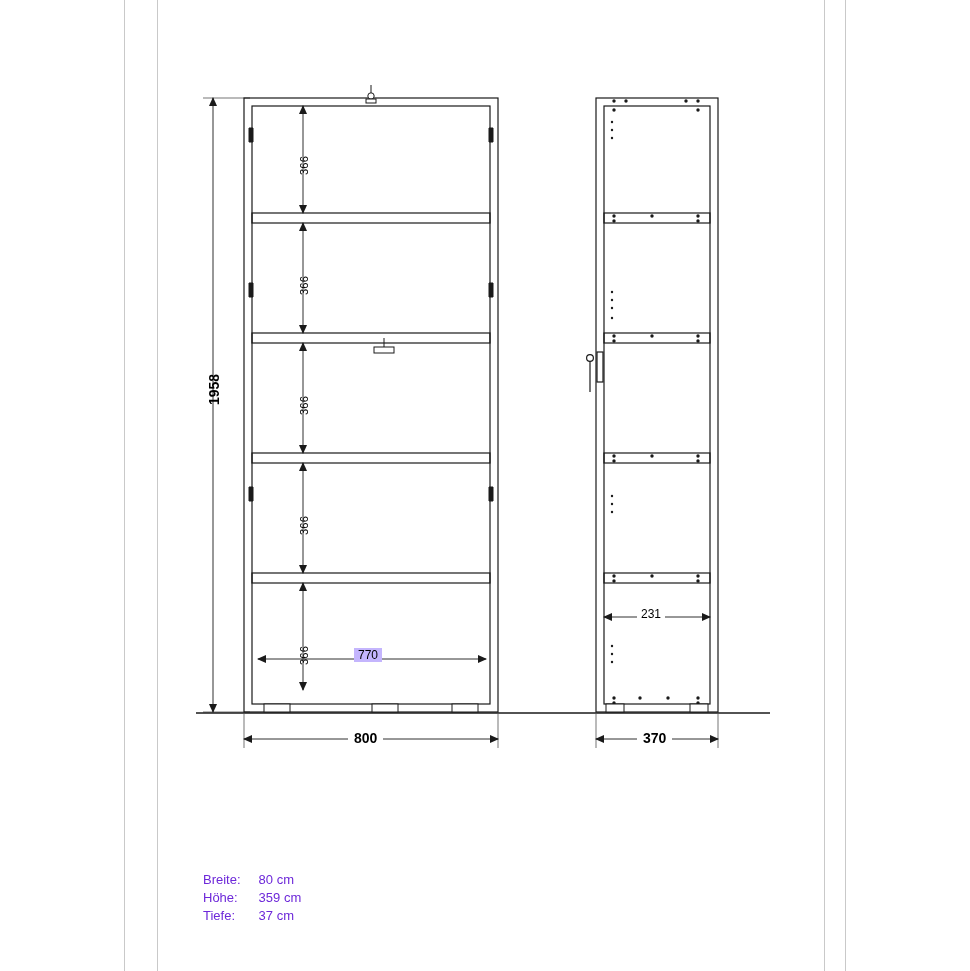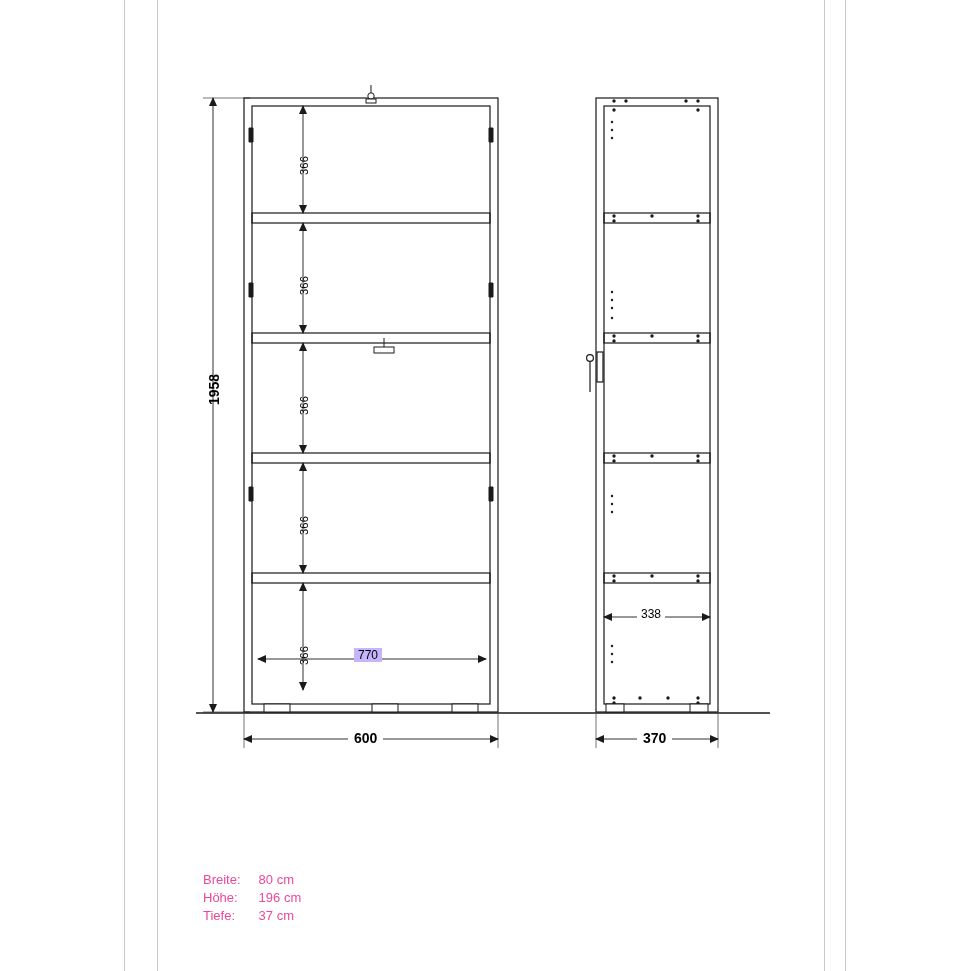--- a/index.html
+++ b/index.html
@@ -53,21 +53,21 @@
     font-weight: bold;
   }
   .med {
     font-size: 12px;
   }
   .spec {
     position: absolute;
     left: 203px;
     top: 871px;
     font-size: 13px;
-    color: #ec4899;
+    color: #6d28d9;
     line-height: 18px;
   }
   .spec table { border-collapse: collapse; }
   .spec td { padding: 0; font-size: 13px; font-family: "Liberation Sans", sans-serif; }
   .spec td.k { padding-right: 18px; }
   .spec td.v { text-align: left; width: 58px; }
 </style>
 </head>
 <body>
 
@@ -256,36 +256,36 @@
   <div class="dimlabel big rot" style="left:206px; top:405px;">1958</div>
 
   <div class="dimlabel v-small rot" style="left:298px; top:175px;">366</div>
   <div class="dimlabel v-small rot" style="left:298px; top:295px;">366</div>
   <div class="dimlabel v-small rot" style="left:298px; top:415px;">366</div>
   <div class="dimlabel v-small rot" style="left:298px; top:535px;">366</div>
   <div class="dimlabel v-small rot" style="left:298px; top:665px;">366</div>
 
   <div class="dimlabel med" style="left:354px; top:648px; background:#c4b5fd; padding:0 4px;">770</div>
 
-  <div class="dimlabel big" style="left:348px; top:730px; background:#fff; padding:0 6px;">600</div>
-
-  <div class="dimlabel med" style="left:637px; top:607px; background:#fff; padding:0 4px;">338</div>
+  <div class="dimlabel big" style="left:348px; top:730px; background:#fff; padding:0 6px;">800</div>
+
+  <div class="dimlabel med" style="left:637px; top:607px; background:#fff; padding:0 4px;">231</div>
 
   <div class="dimlabel big" style="left:637px; top:730px; background:#fff; padding:0 6px;">370</div>
 
   <div class="spec">
     <table>
       <tbody>
         <tr>
           <td class="k">Breite:</td>
           <td class="v">80 cm</td>
         </tr>
         <tr>
           <td class="k">Höhe:</td>
-          <td class="v">196 cm</td>
+          <td class="v">359 cm</td>
         </tr>
         <tr>
           <td class="k">Tiefe:</td>
           <td class="v">37 cm</td>
         </tr>
       </tbody>
     </table>
   </div>
 
 </div>

